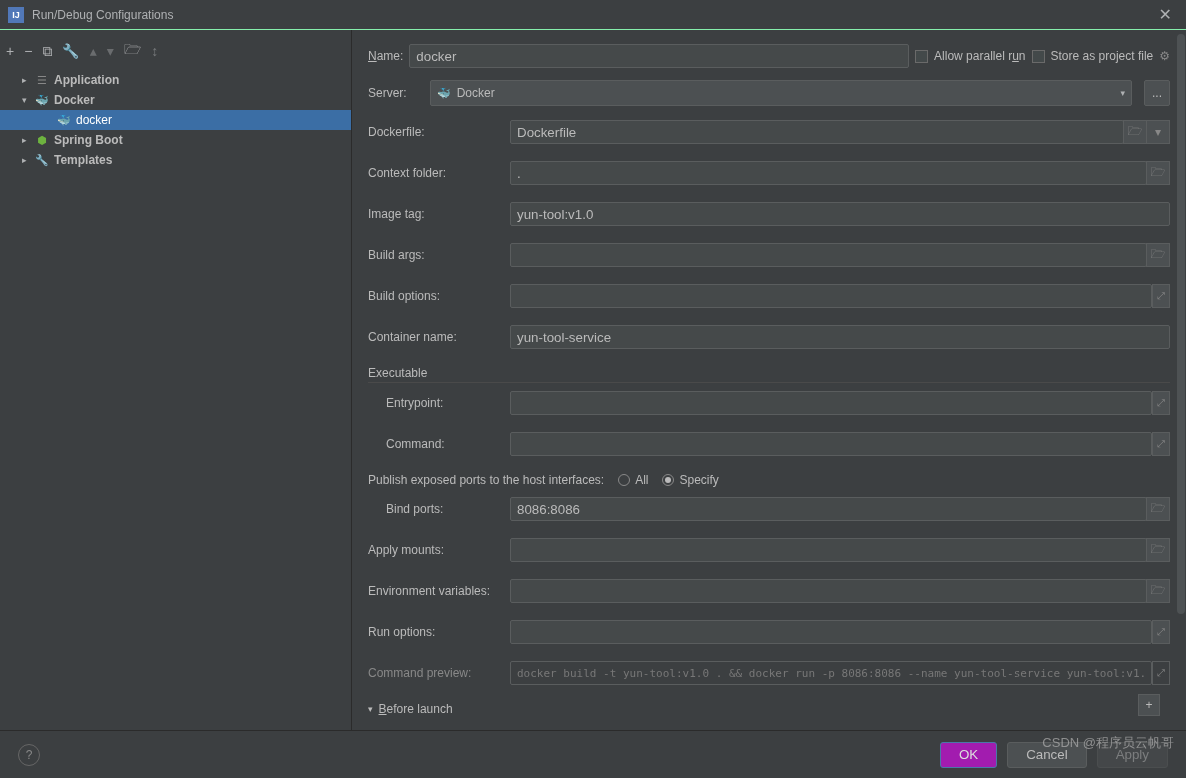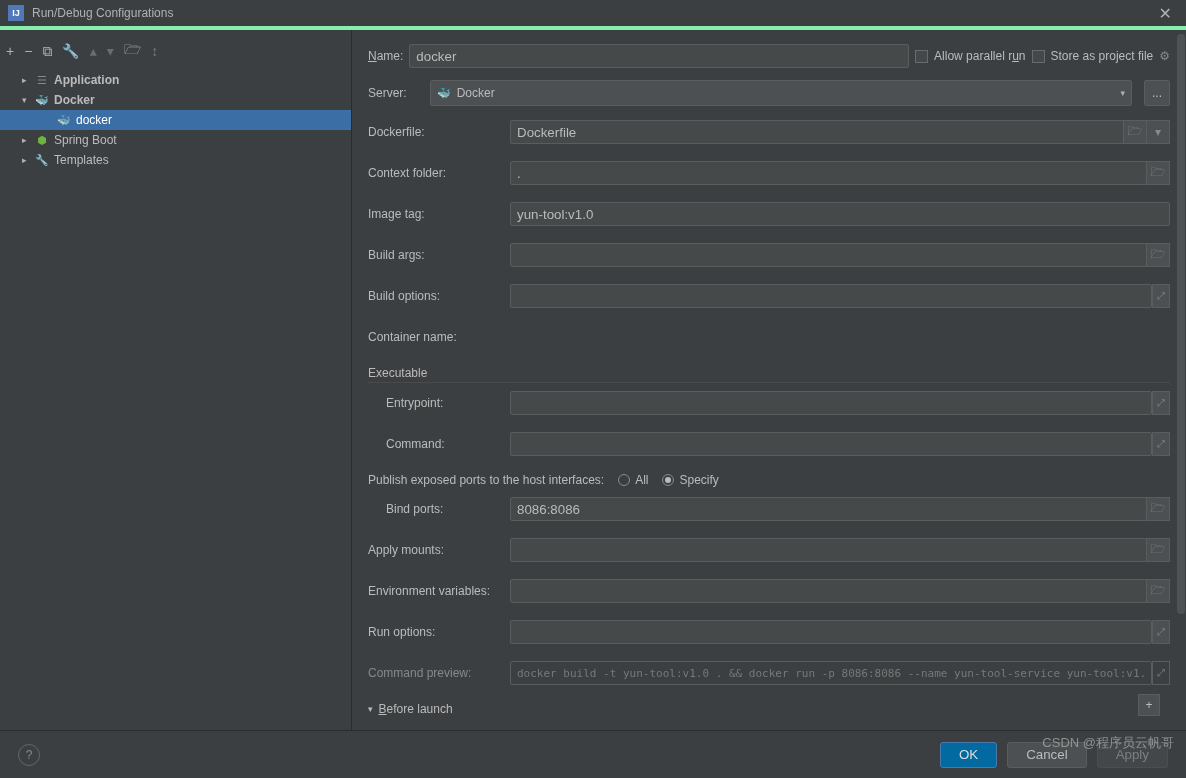--- a/index.html
+++ b/index.html
@@ -1,17 +1,17 @@
 <!DOCTYPE html>
 <html><head>
 <meta charset="utf-8">
 <style>
 * { box-sizing: border-box; margin: 0; padding: 0; font-family: "Segoe UI", Arial, sans-serif; }
 body { background: #3c3f41; color: #bbb; font-size: 12px; width: 1186px; height: 778px; overflow: hidden; position: relative; }
-.titlebar { height: 30px; background: #3c3f41; border-bottom: 4px solid #86efac; display: flex; align-items: center; padding: 0 8px; }
+.titlebar { height: 30px; background: #3c3f41; border-bottom: 1px solid #86efac; display: flex; align-items: center; padding: 0 8px; }
 .titlebar .app-icon { width: 16px; height: 16px; background: #5178b8; margin-right: 8px; display: inline-flex; align-items: center; justify-content: center; font-size: 9px; color: #fff; font-weight: bold; }
 .titlebar .title { flex: 1; color: #afb1b3; }
 .titlebar .close { color: #afb1b3; font-size: 16px; cursor: pointer; padding: 0 6px; }
 .main { display: flex; height: 700px; }
 .sidebar { width: 352px; background: #3c3f41; border-right: 1px solid #2b2b2b; display: flex; flex-direction: column; }
 .toolbar { height: 30px; display: flex; align-items: center; padding: 0 6px; gap: 10px; color: #afb1b3; margin-top: 6px; }
 .toolbar span { cursor: pointer; font-size: 14px; }
 .tree { flex: 1; padding: 4px 0; overflow: auto; }
 .tree-row { display: flex; align-items: center; height: 20px; padding: 0 6px; cursor: pointer; }
 .tree-row .arrow { width: 12px; color: #afb1b3; font-size: 9px; }
@@ -46,21 +46,21 @@
 .cmd-preview { font-family: monospace; font-size: 11px; color: #777; }
 .expand-icon { color: #888; font-size: 10px; padding: 0 4px; }
 .before-launch { display: flex; align-items: center; gap: 6px; margin-top: 12px; }
 .plus-box { position: absolute; right: 26px; bottom: 14px; width: 22px; height: 22px; background: #4c5052; border: 1px solid #5a5d5e; display: flex; align-items: center; justify-content: center; cursor: pointer; }
 .scrollbar-v { position: absolute; right: 0; top: 30px; width: 10px; height: 688px; background: #3c3f41; }
 .scrollbar-v .thumb { width: 8px; height: 580px; background: #4e5254; margin: 4px 1px; border-radius: 4px; }
 .footer { height: 48px; border-top: 1px solid #2b2b2b; display: flex; align-items: center; padding: 0 18px; gap: 10px; }
 .footer .help { width: 22px; height: 22px; border-radius: 50%; border: 1px solid #666; display: flex; align-items: center; justify-content: center; color: #888; cursor: pointer; }
 .footer .spacer { flex: 1; }
 .btn { height: 26px; padding: 0 18px; background: #4c5052; border: 1px solid #5a5d5e; color: #bbb; cursor: pointer; border-radius: 3px; }
-.btn.primary { background: #0369a1; border-color: #4a78a8; color: #ddd; }
+.btn.primary { background: #a21caf; border-color: #4a78a8; color: #ddd; }
 .btn.disabled { opacity: 0.5; }
 .gear { color: #888; }
 .watermark { position: absolute; right: 12px; bottom: 26px; color: #aaa; font-size: 13px; opacity: 0.75; }
 .underline { text-decoration: underline; }
 .docker-icon { color: #4aa8e0; font-size: 11px; }
 .spring-icon { color: #6db33f; font-size: 11px; }
 .wrench-icon { color: #999; font-size: 11px; }
 .app-list-icon { color: #888; font-size: 11px; }
 </style>
 </head>
@@ -96,26 +96,26 @@
         <span style="font-weight:bold">Docker</span>
       </div>
       <div class="tree-row tree-indent-2 selected">
         <span class="arrow"></span>
         <span class="icon docker-icon">🐳</span>
         <span>docker</span>
       </div>
       <div class="tree-row tree-indent-1">
         <span class="arrow">▸</span>
         <span class="icon spring-icon">⬢</span>
-        <span style="font-weight:normal">Spring Boot</span>
+        <span style="font-weight:bold">Spring Boot</span>
       </div>
       <div class="tree-row tree-indent-1">
         <span class="arrow">▸</span>
         <span class="icon wrench-icon">🔧</span>
-        <span style="font-weight:normal">Templates</span>
+        <span style="font-weight:bold">Templates</span>
       </div>
     </div>
   </div>
 
   <div class="content">
     <div class="header-row">
       <span class="name-lbl"><span class="underline">N</span><span textcontent="Name:">ame:</span></span>
       <input class="input name-field" value="docker" style="">
       <label class="chk">
         <span class="chk-box"></span>
@@ -168,20 +168,21 @@
         <span class="label">Build options:</span>
       <div class="input-group">
           <input class="input" style="">
           <span class="expand-icon" style="background:#4c5052;border:1px solid #5a5d5e;height:24px;display:flex;align-items:center">⤢</span>
         </div>
     </div>
 
 
     <div class="row">
         <span class="label">Container name:</span>
+      <input class="input" value="yun-tool-service" style="">
     </div>
 
     <div class="section-hdr">Executable</div>
     <div class="row">
         <span class="label label-indent">Entrypoint:</span>
       <div class="input-group">
           <input class="input" style="">
           <span class="expand-icon" style="background:#4c5052;border:1px solid #5a5d5e;height:24px;display:flex;align-items:center">⤢</span>
         </div>
     </div>

